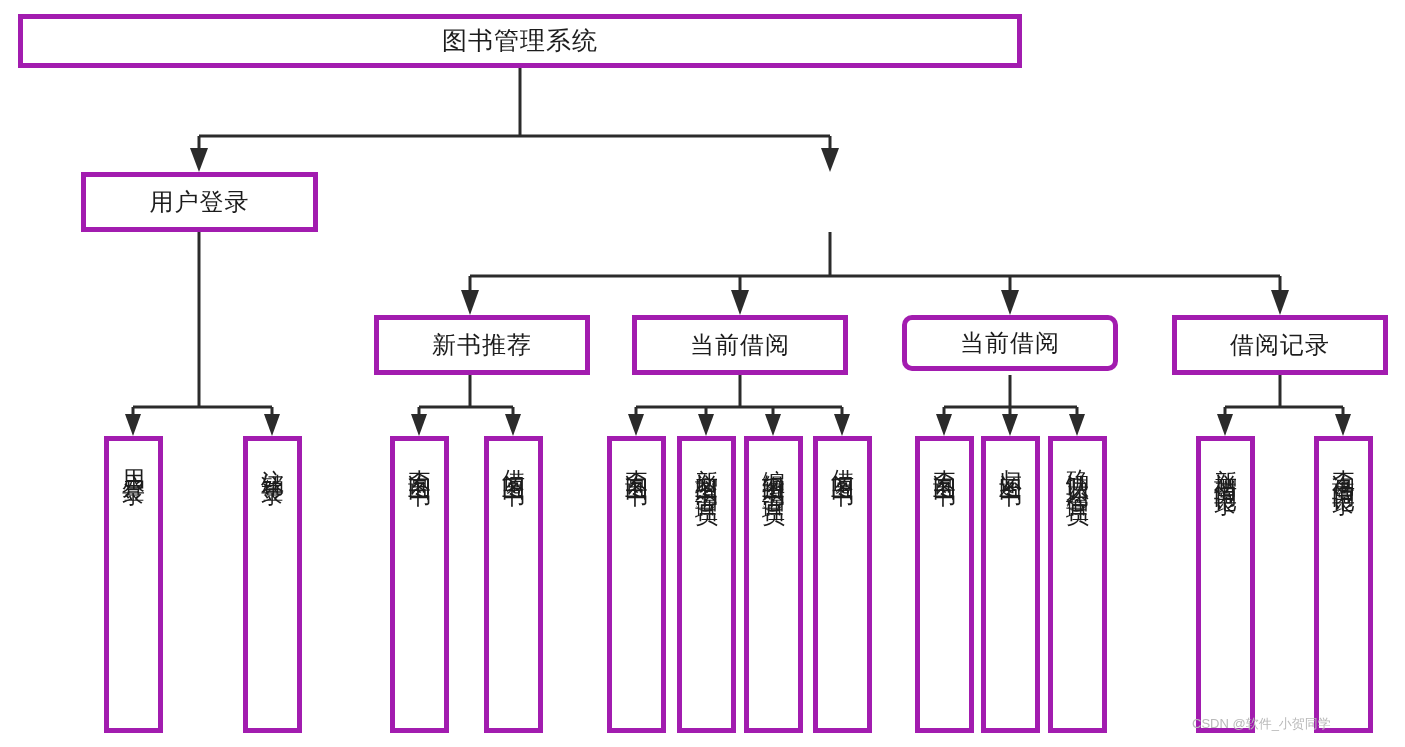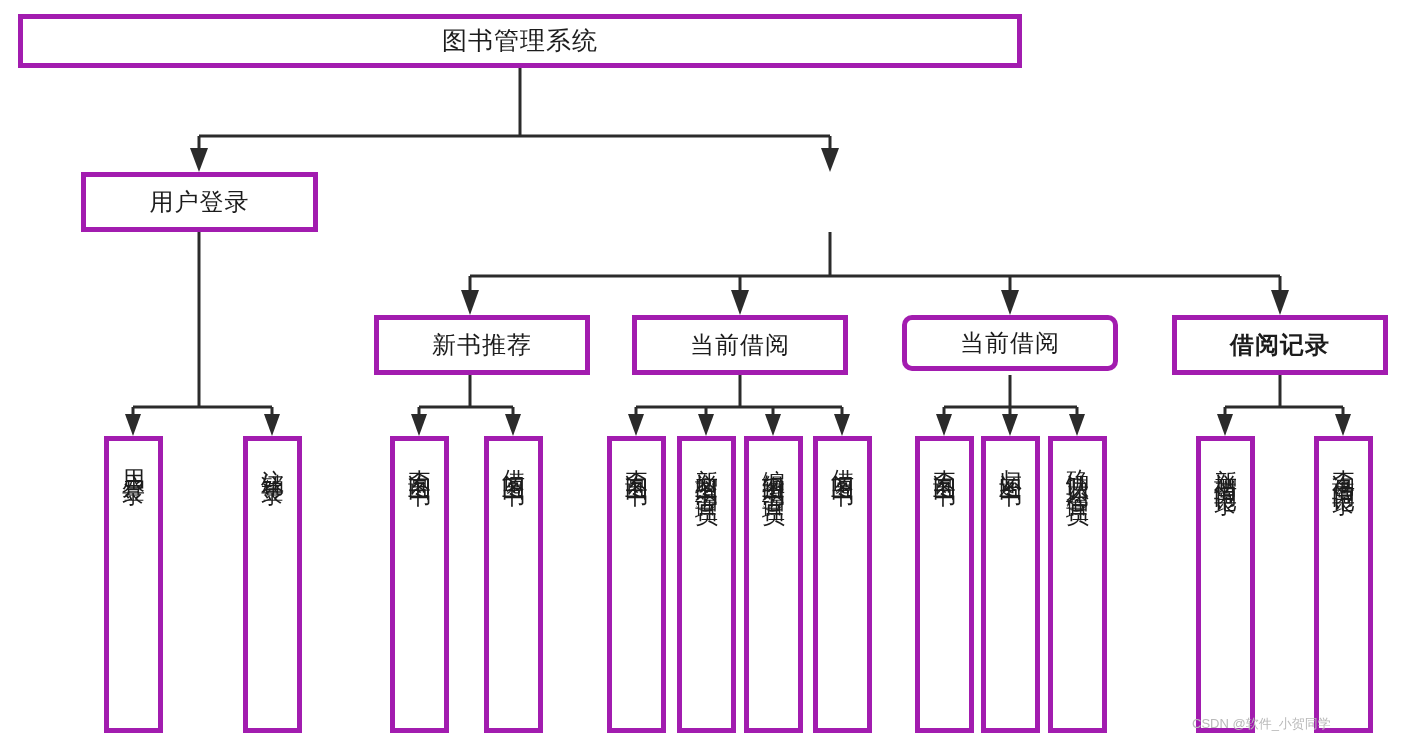--- a/index.html
+++ b/index.html
@@ -176,21 +176,21 @@
 
   <div class="node level-3" style="left:362px; top:315px; width:216px; height:60px;margin-left:12px;">
     <span class="label">新书推荐</span>
   </div>
   <div class="node level-3" style="left:632px; top:315px; width:216px; height:60px;">
     <span class="label">当前借阅</span>
   </div>
   <div class="node level-3" style="left:902px; top:315px; width:216px; height:56px;border-radius:10px;">
     <span class="label">当前借阅</span>
   </div>
-  <div class="node level-3" style="left:1172px; top:315px; width:216px; height:60px;font-weight:bold;">
+  <div class="node level-3" style="left:1172px; top:315px; width:216px; height:60px;">
     <span class="label">借阅记录</span>
   </div>
 
   <div class="node leaf" style="left:104px; top:436px; width:59px; height:297px;">
     <span class="label">用户登录</span>
   </div>
   <div class="node leaf" style="left:243px; top:436px; width:59px; height:297px;">
     <span class="label">注销登录</span>
   </div>
 

